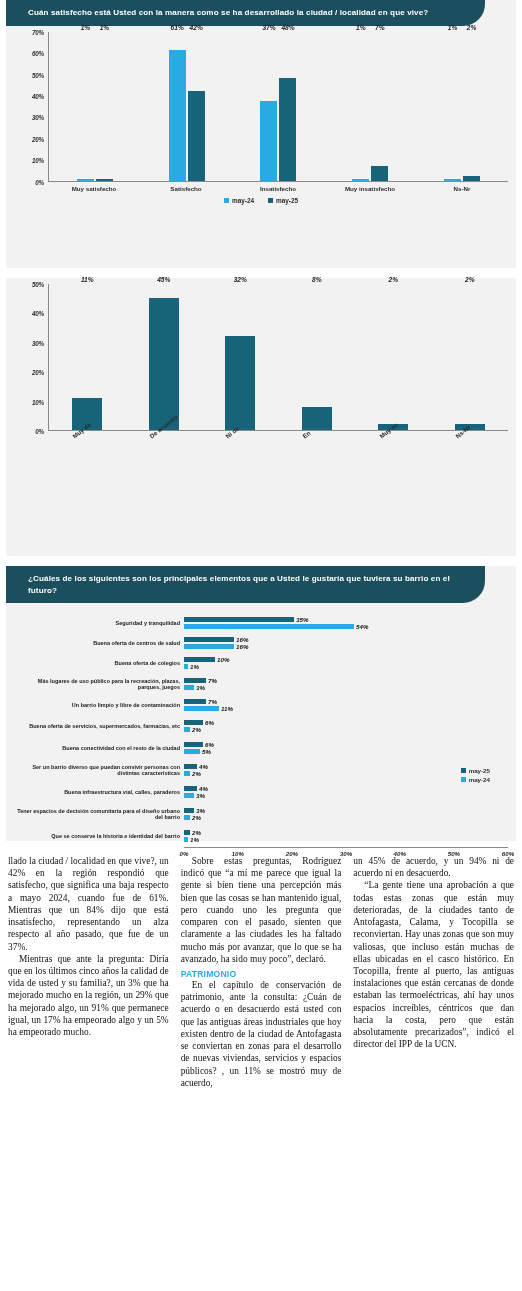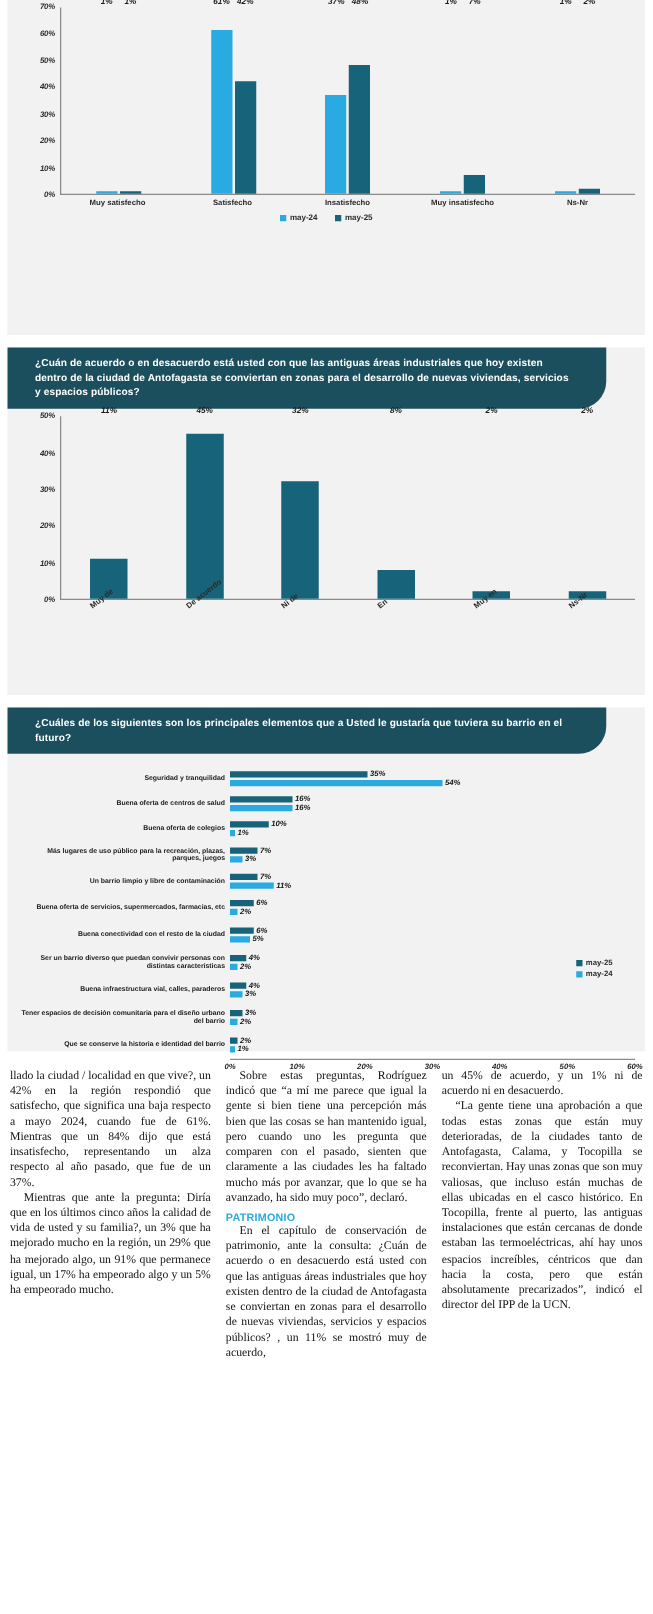--- a/index.html
+++ b/index.html
@@ -114,20 +114,21 @@
     font-size: 8.6px;
     font-weight: bold;
     letter-spacing: .2px;
     margin: 4px 0 0 0;
   }
 </style>
 </head>
 <body>
 
 <div class="panel" style="height:268px;">
+  <div class="panel-banner">Cuán satisfecho está Usted con la manera como se ha desarrollado la ciudad / localidad en que vive?</div>
   <div class="panel-body">
     <div class="vchart">
       <div style="position:relative;height:150px;">
         <div class="vaxis">
           <div class="tick" style="top:0%;">70%</div>
           <div class="tick" style="top:14.28%;">60%</div>
           <div class="tick" style="top:28.57%;">50%</div>
           <div class="tick" style="top:42.85%;">40%</div>
           <div class="tick" style="top:57.14%;">30%</div>
           <div class="tick" style="top:71.42%;">20%</div>
@@ -204,21 +205,20 @@
         <div class="item">
             <span class="swatch b"></span>
             <span>may-25</span>
           </div>
       </div>
     </div>
   </div>
 </div>
 
 <div class="panel" style="height:278px;">
-  <div class="panel-banner">¿Cuán de acuerdo o en desacuerdo está usted con que las antiguas áreas industriales que hoy existen dentro de la ciudad de Antofagasta se conviertan en zonas para el desarrollo de nuevas viviendas, servicios y espacios públicos?</div>
   <div class="panel-body">
     <div class="vchart">
       <div style="position:relative;height:147px;">
         <div class="vaxis">
           <div class="tick" style="top:0%;">50%</div>
           <div class="tick" style="top:20%;">40%</div>
           <div class="tick" style="top:40%;">30%</div>
           <div class="tick" style="top:60%;">20%</div>
           <div class="tick" style="top:80%;">10%</div>
           <div class="tick" style="top:100%;">0%</div>
@@ -476,16 +476,16 @@
   <div class="col">
     <p>llado la ciudad / localidad en que vive?, un 42% en la región respondió que satisfecho, que significa una baja respecto a mayo 2024, cuando fue de 61%. Mientras que un 84% dijo que está insatisfecho, representando un alza respecto al año pasado, que fue de un 37%.</p>
     <p class="indent">Mientras que ante la pregunta: Diría que en los últimos cinco años la calidad de vida de usted y su familia?, un 3% que ha mejorado mucho en la región, un 29% que ha mejorado algo, un 91% que permanece igual, un 17% ha empeorado algo y un 5% ha empeorado mucho.</p>
   </div>
   <div class="col">
     <p class="indent">Sobre estas preguntas, Rodríguez indicó que “a mí me parece que igual la gente si bien tiene una percepción más bien que las cosas se han mantenido igual, pero cuando uno les pregunta que comparen con el pasado, sienten que claramente a las ciudades les ha faltado mucho más por avanzar, que lo que se ha avanzado, ha sido muy poco”, declaró.</p>
     <h4>PATRIMONIO</h4>
     <p class="indent">En el capítulo de conservación de patrimonio, ante la consulta: ¿Cuán de acuerdo o en desacuerdo está usted con que las antiguas áreas industriales que hoy existen dentro de la ciudad de Antofagasta se conviertan en zonas para el desarrollo de nuevas viviendas, servicios y espacios públicos? , un 11% se mostró muy de acuerdo,</p>
   </div>
   <div class="col">
-    <p>un 45% de acuerdo, y un 1% ni de acuerdo ni en desacuerdo.</p>
+    <p>un 45% de acuerdo, y un 94% ni de acuerdo ni en desacuerdo.</p>
     <p class="indent">“La gente tiene una aprobación a que todas estas zonas que están muy deterioradas, de la ciudades tanto de Antofagasta, Calama, y Tocopilla se reconviertan. Hay unas zonas que son muy valiosas, que incluso están muchas de ellas ubicadas en el casco histórico. En Tocopilla, frente al puerto, las antiguas instalaciones que están cercanas de donde estaban las termoeléctricas, ahí hay unos espacios increíbles, céntricos que dan hacia la costa, pero que están absolutamente precarizados”, indicó el director del IPP de la UCN.</p>
   </div>
 </div>
 
 </body></html>

